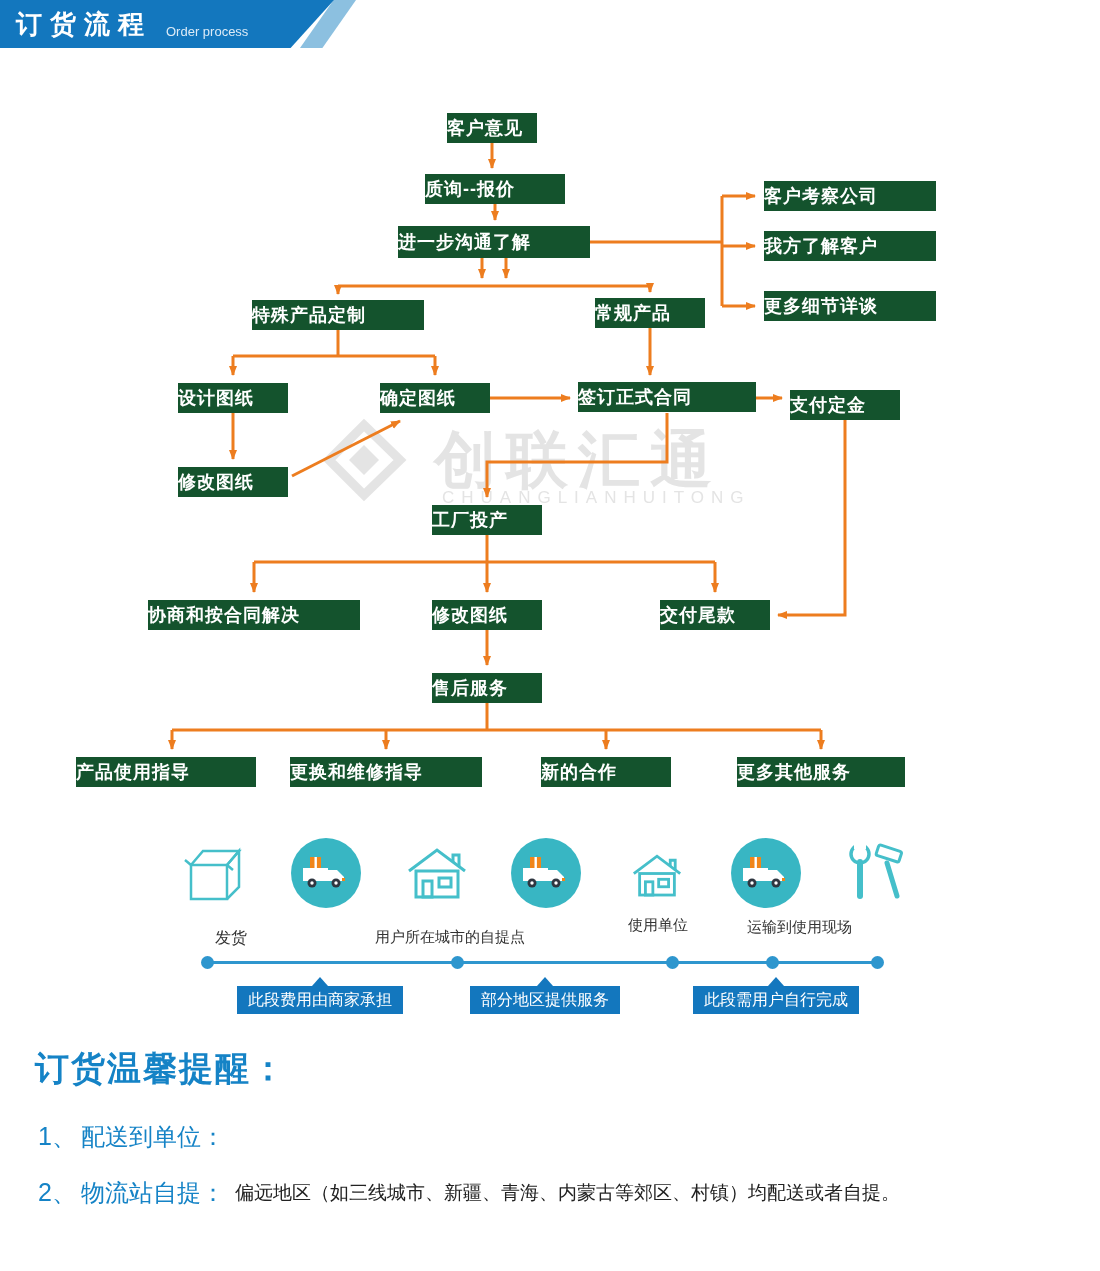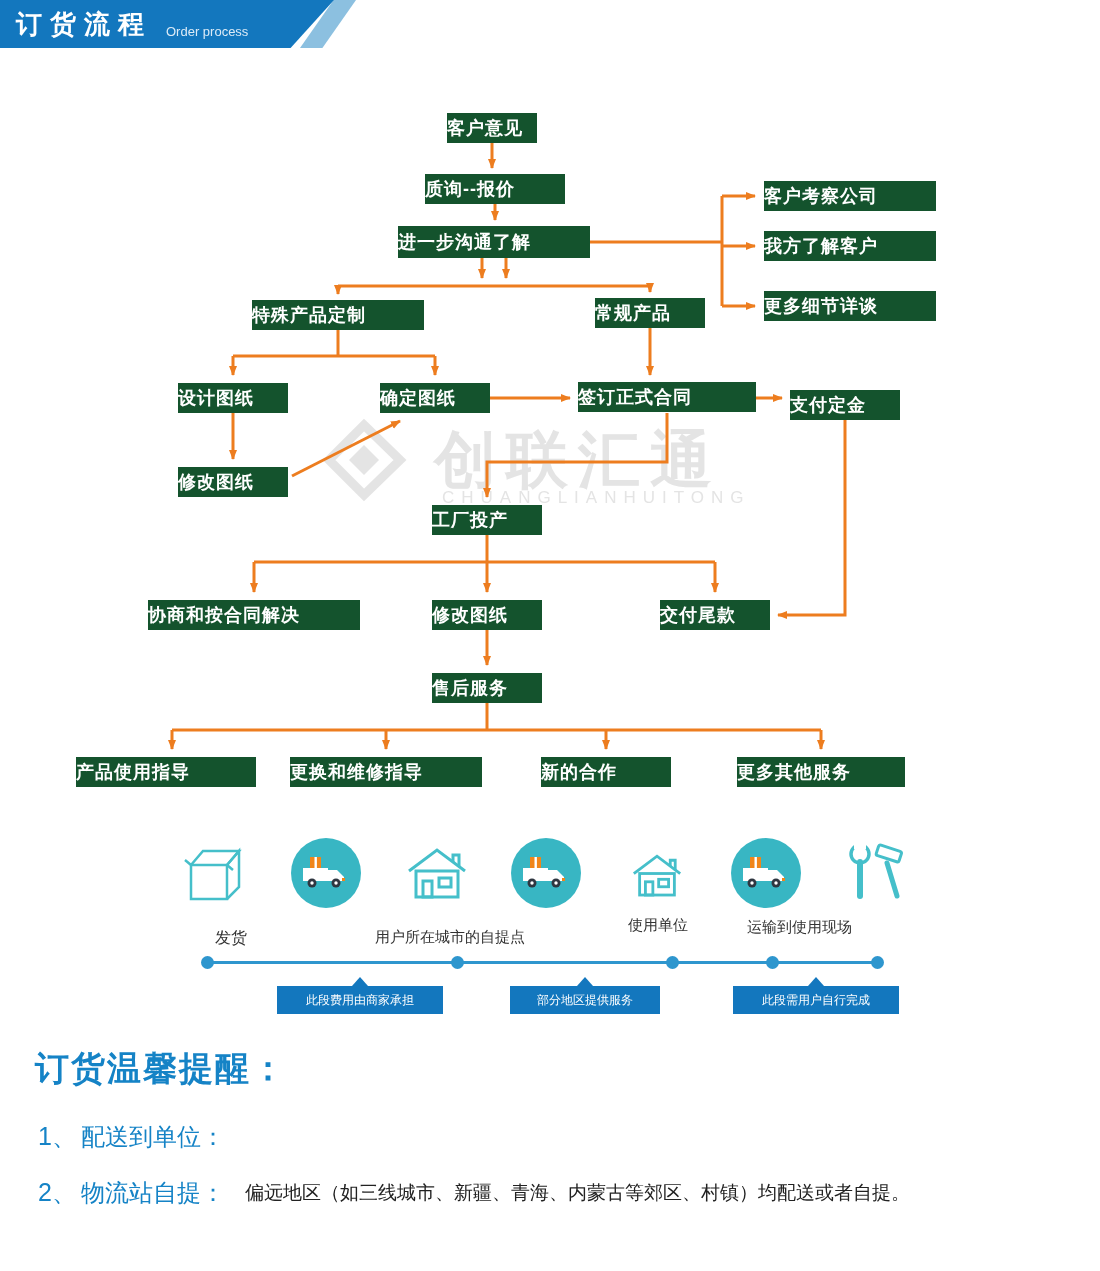--- a/index.html
+++ b/index.html
@@ -24,29 +24,29 @@
   .node{position:absolute;z-index:2;background:#14532d;color:#fff;font-weight:bold;font-size:18px;
         height:30px;line-height:30px;text-align:left;letter-spacing:1px;}
   .arrows{position:absolute;left:0;top:0;z-index:1;}
 
   
   .licon{position:absolute;}
   .llabel{position:absolute;font-size:15px;color:#333;text-align:center;}
   .tline{position:absolute;left:207px;top:961px;width:670px;height:3px;background:#2e96ce;border-radius:2px;}
   .tdot{position:absolute;width:13px;height:13px;border-radius:50%;background:#2e96ce;top:956px;}
   .tag{position:absolute;top:986px;height:28px;line-height:28px;background:#1377be;color:#fff;
-       font-size:12px;text-align:center;margin-left:40px;}
+       font-size:16px;text-align:center;}
   .tag::before{content:"";position:absolute;left:50%;top:-9px;margin-left:-8px;width:0;height:0;
        border-left:8px solid transparent;border-right:8px solid transparent;border-bottom:9px solid #1377be;}
 
   
   .notice-title{position:absolute;left:35px;top:1046px;font-size:34px;font-weight:bold;color:#1583c6;letter-spacing:2px;}
   .notice-row{position:absolute;display:flex;align-items:center;}
   .n-num{font-size:25px;color:#1583c6;margin-right:4px;}
-  .n-label{font-size:24px;color:#1583c6;margin-right:20px;}
+  .n-label{font-size:24px;color:#1583c6;margin-right:10px;}
   .n-text{font-size:19px;color:#222;}
   .notice-note{position:absolute;left:268px;top:1232px;font-size:19px;color:#222;}
 </style>
 </head>
 <body>
 
 <div id="page">
 
   <div>
     <div class="banner-accent"></div>

